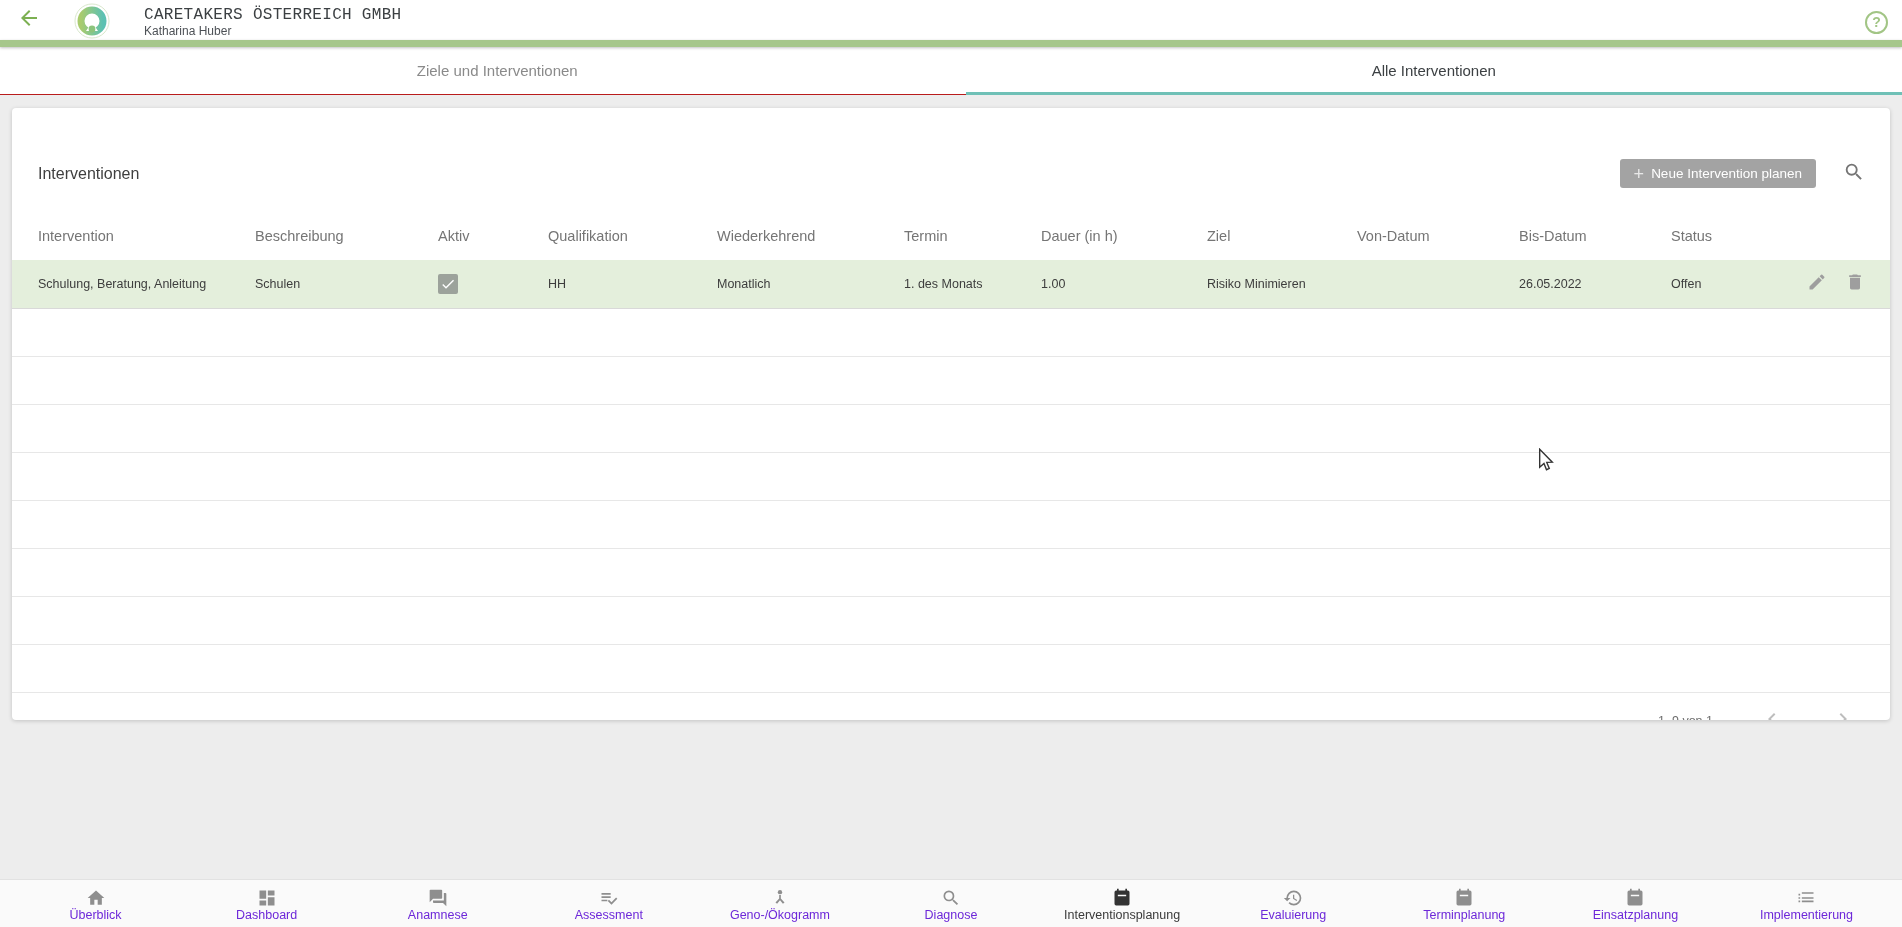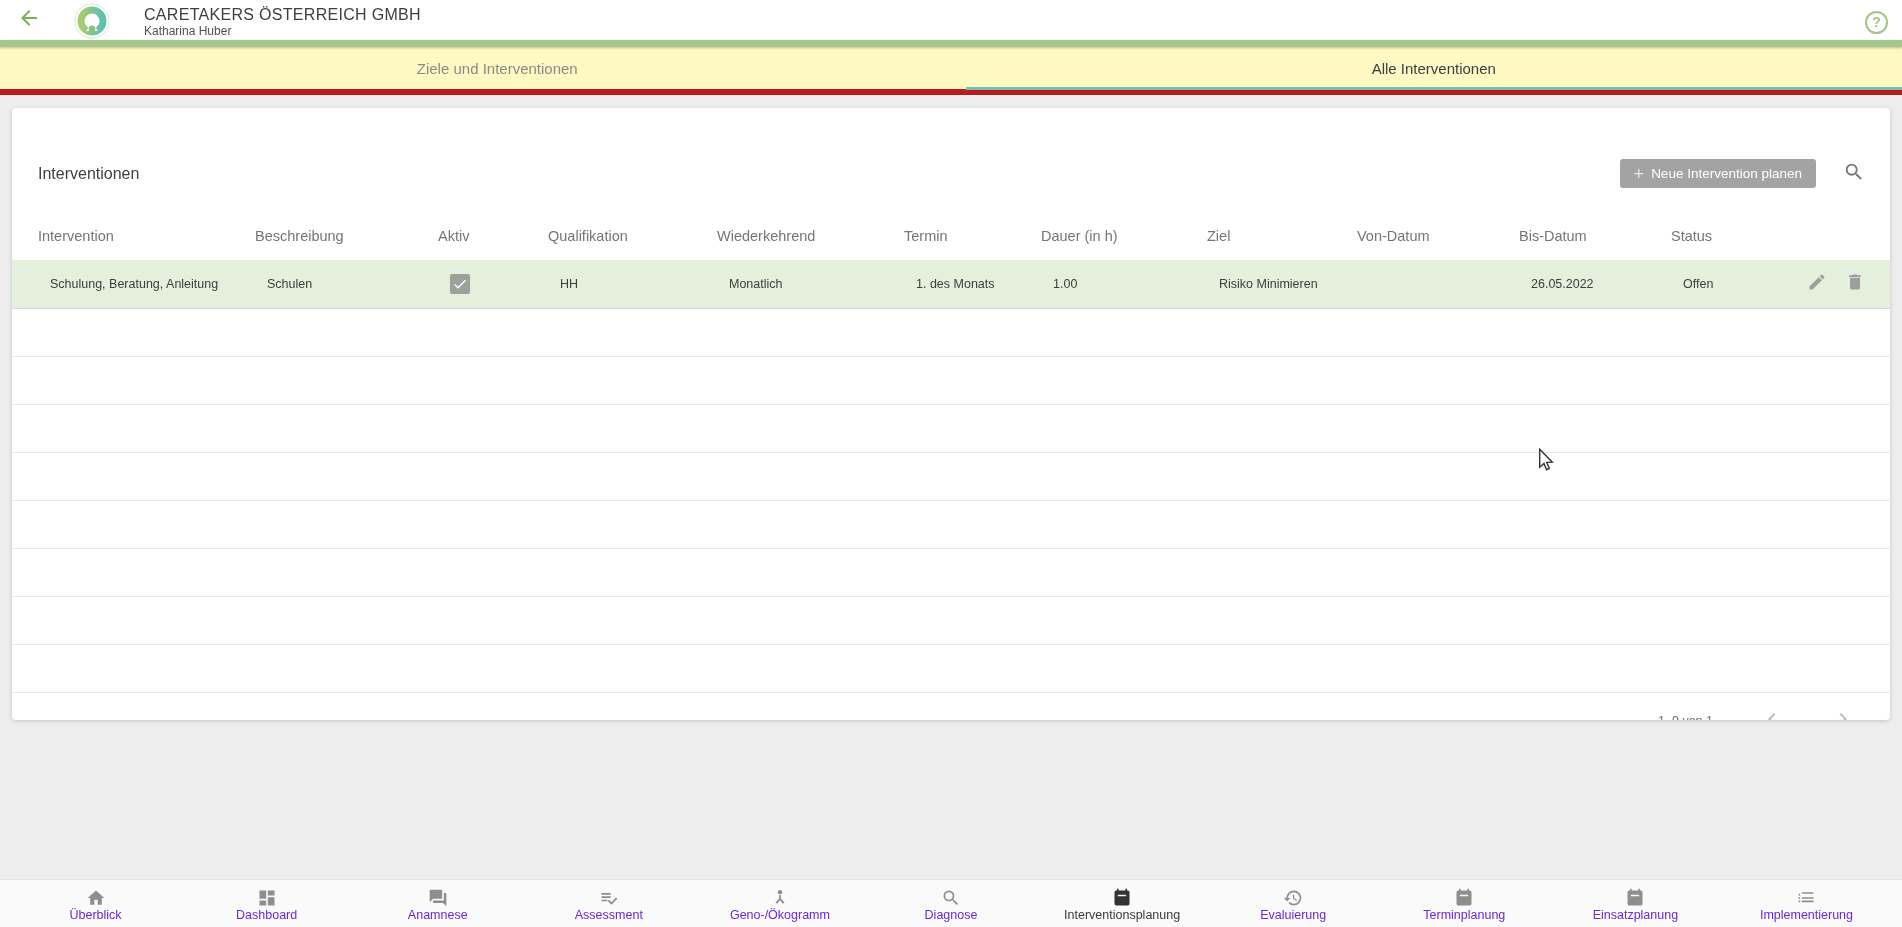--- a/index.html
+++ b/index.html
@@ -9,31 +9,31 @@
     background:#ededed; position:relative; color:#424242;
   }
   
   .topbar {
     height:40px; background:#fff; display:flex; align-items:center;
     padding:0 14px; position:relative;
   }
   .back-btn { width:30px; height:30px; display:flex; align-items:center; justify-content:center; cursor:pointer; margin-right:28px; }
   .logo { width:40px; height:40px; margin-right:32px; display:flex; align-items:center; justify-content:center; margin-top:6px; }
   .titles { display:flex; flex-direction:column; justify-content:center; margin-top:4px; }
-  .app-title { font-size:16px; color:#3c4043; letter-spacing:.3px; line-height:18px; }
+  .app-title { font-size:16px; color:#3c4043; letter-spacing:.3px; line-height:18px;font-family:Liberation Mono, monospace; }
   .app-subtitle { font-size:12px; color:#4d5156; line-height:14px; }
   .help-btn {
     margin-left:auto; width:23px; height:23px; border:2px solid #a2c585; border-radius:50%;
     color:#a2c585; font-size:14px; font-weight:bold; display:flex; align-items:center; justify-content:center;
     cursor:pointer; margin-top:4px;
   }
   .accent-bar { height:7px; background:#a6c78b; box-shadow:0 1px 3px rgba(0,0,0,.25); position:relative; z-index:2; }
 
   
-  .tabs { height:48px; background:#fef9c3; display:flex; border-bottom:6px solid #b91c1c;padding-left:29px; }
+  .tabs { height:48px; background:#ffffff; display:flex; border-bottom:1px solid #b91c1c;padding-left:29px; }
   .tab {
     flex:1; display:flex; align-items:center; justify-content:center;
     font-size:15px; color:#8a8a8a; cursor:pointer; position:relative;
   }
   .tab.active { color:#3c4043;text-align:right; }
   .tab.active::after { content:""; position:absolute; left:0; right:0; bottom:-1px; height:3px; background:#6fc0b6; }
 
   
   .card {
     margin:13px 12px 0 12px; width:1878px; height:612px; background:#fff;
@@ -52,21 +52,21 @@
 
   
   .cols {
     display:grid;
     grid-template-columns:217px 183px 110px 169px 187px 137px 166px 150px 162px 152px 131px minmax(0,1fr);
     padding-left:26px; align-items:center;
   }
   .thead { height:48px; }
   .thead .th { font-size:14.5px; color:#757575; padding-right:9px; white-space:nowrap; }
   .trow { height:49px; background:#e4efdc; border-bottom:1px solid #d9d9d9; }
-  .trow .td { font-size:12.5px; color:#3d3d3d; padding-right:10px; white-space:nowrap; overflow:hidden;margin-left:12px; }
+  .trow .td { font-size:12.5px; color:#3d3d3d; padding-right:10px; white-space:nowrap; overflow:hidden; }
   .checkbox {
     width:20px; height:20px; background:#9ca29b; border-radius:2px; position:relative; cursor:pointer;
   }
   .checkbox svg { position:absolute; left:2px; top:2px; }
   .row-actions { display:flex; justify-content:flex-end; align-items:center; gap:16px; padding-right:24px; }
   .icon-btn { width:22px; height:22px; display:flex; align-items:center; justify-content:center; cursor:pointer; }
   .empty-row { height:48px; border-bottom:1px solid #e7e7e7; }
 
   
   .pagination {

